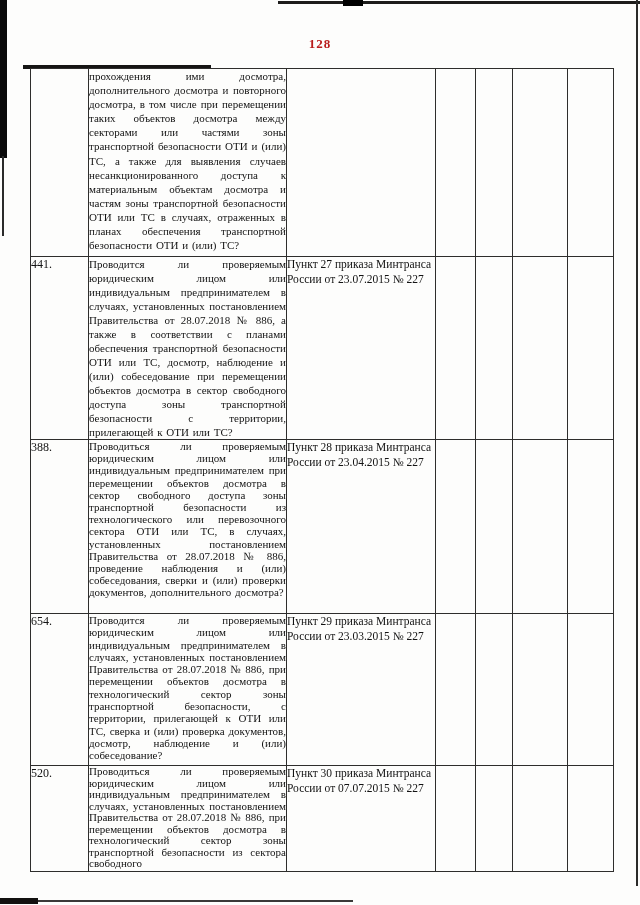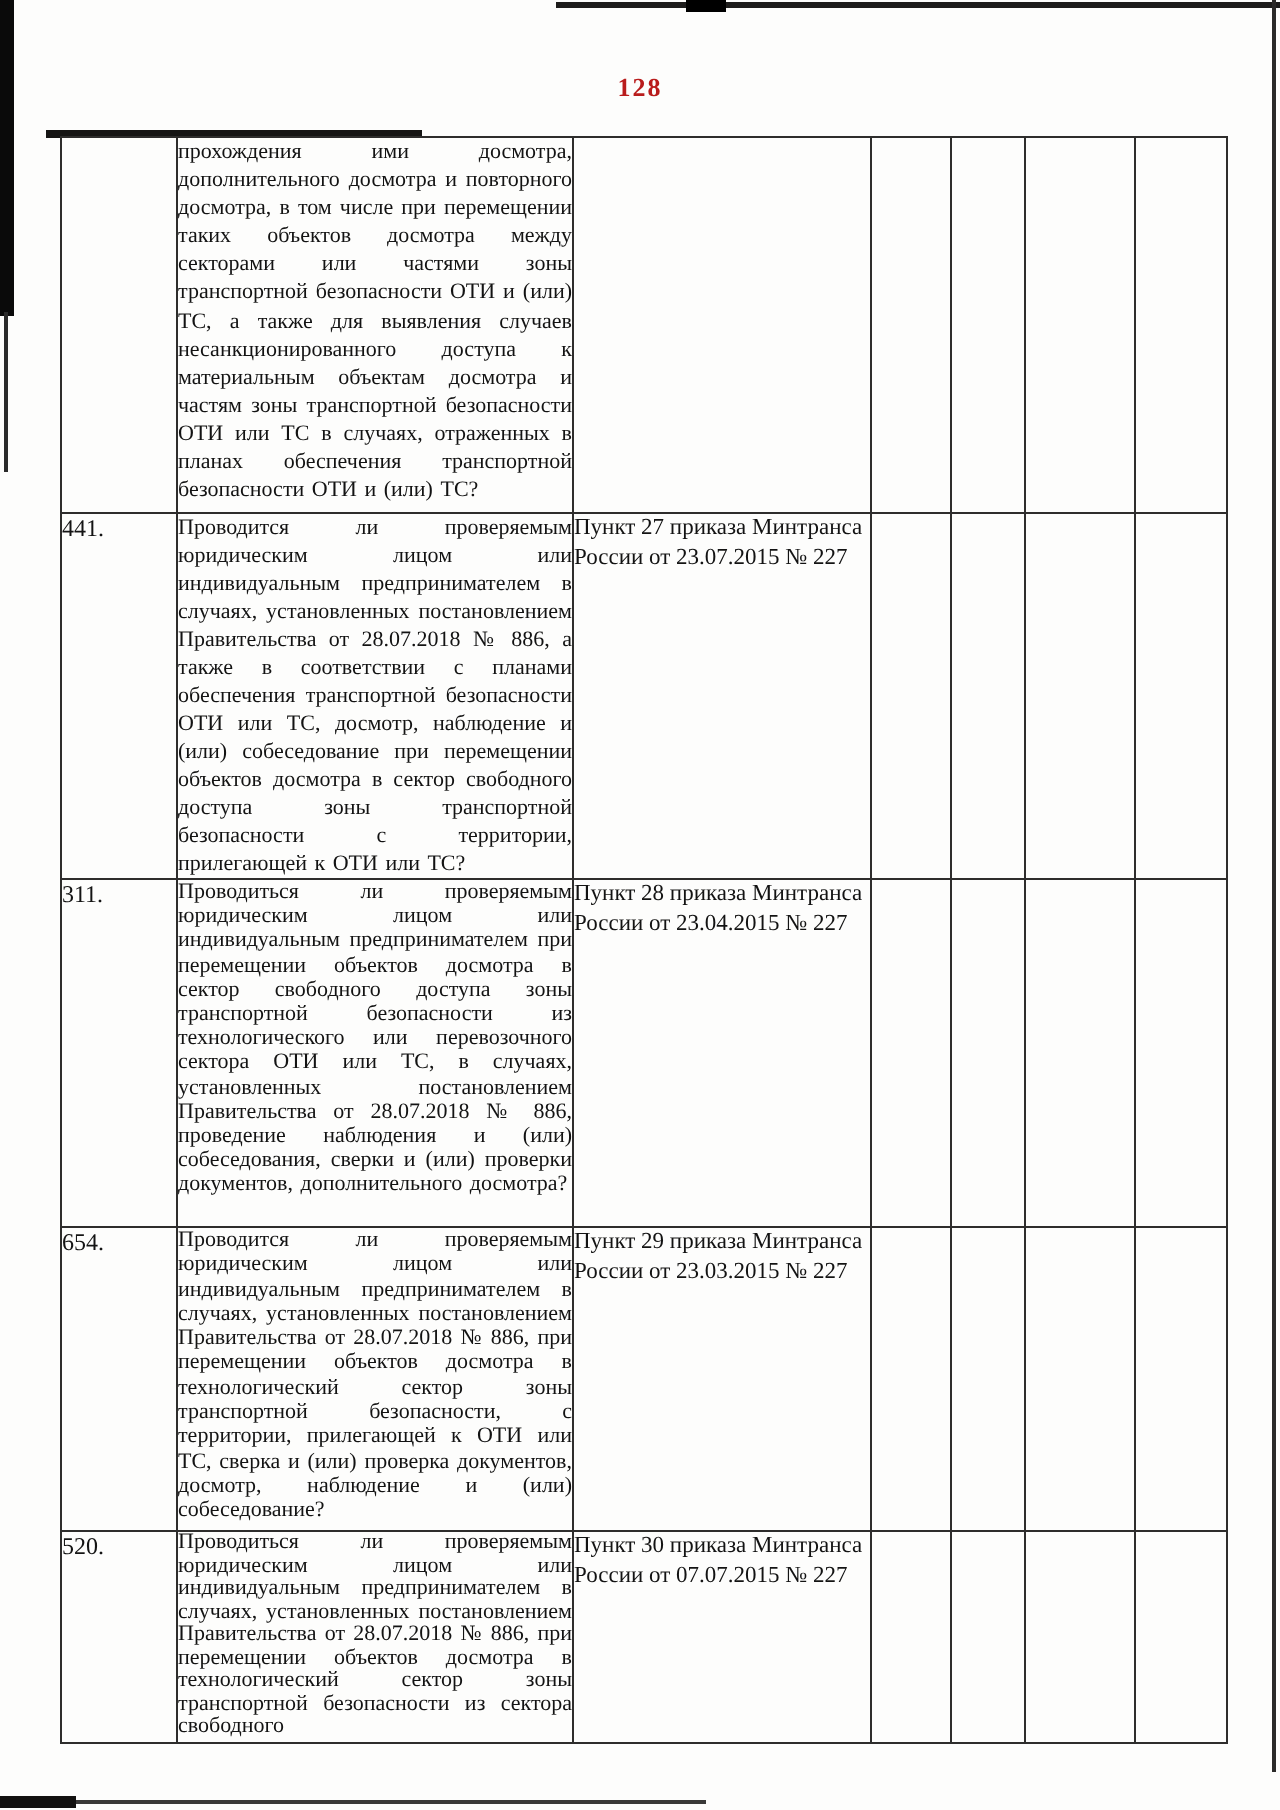--- a/index.html
+++ b/index.html
@@ -95,21 +95,21 @@
       <td class="num-cell">441.</td>
       <td class="q-cell">Проводится ли проверяемым юридическим лицом или индивидуальным предпринимателем в случаях, установленных постановлением Правительства от 28.07.2018 № 886, а также в соответствии с планами обеспечения транспортной безопасности ОТИ или ТС, досмотр, наблюдение и (или) собеседование при перемещении объектов досмотра в сектор свободного доступа зоны транспортной безопасности с территории, прилегающей к ОТИ или ТС?</td>
       <td class="ref-cell">Пункт 27 приказа Минтранса России от 23.07.2015 № 227</td>
       <td class="ans-cell"></td>
       <td class="ans-cell"></td>
       <td class="ans-cell"></td>
       <td class="ans-cell"></td>
     </tr>
 
     <tr class="r2" style="height:174px">
-      <td class="num-cell">311.</td>
+      <td class="num-cell">388.</td>
       <td class="q-cell">Проводиться ли проверяемым юридическим лицом или индивидуальным предпринимателем при перемещении объектов досмотра в сектор свободного доступа зоны транспортной безопасности из технологического или перевозочного сектора ОТИ или ТС, в случаях, установленных постановлением Правительства от 28.07.2018 № 886, проведение наблюдения и (или) собеседования, сверки и (или) проверки документов, дополнительного досмотра?</td>
       <td class="ref-cell">Пункт 28 приказа Минтранса России от 23.04.2015 № 227</td>
       <td class="ans-cell"></td>
       <td class="ans-cell"></td>
       <td class="ans-cell"></td>
       <td class="ans-cell"></td>
     </tr>
 
     <tr class="r3" style="height:152px">
       <td class="num-cell">654.</td>

